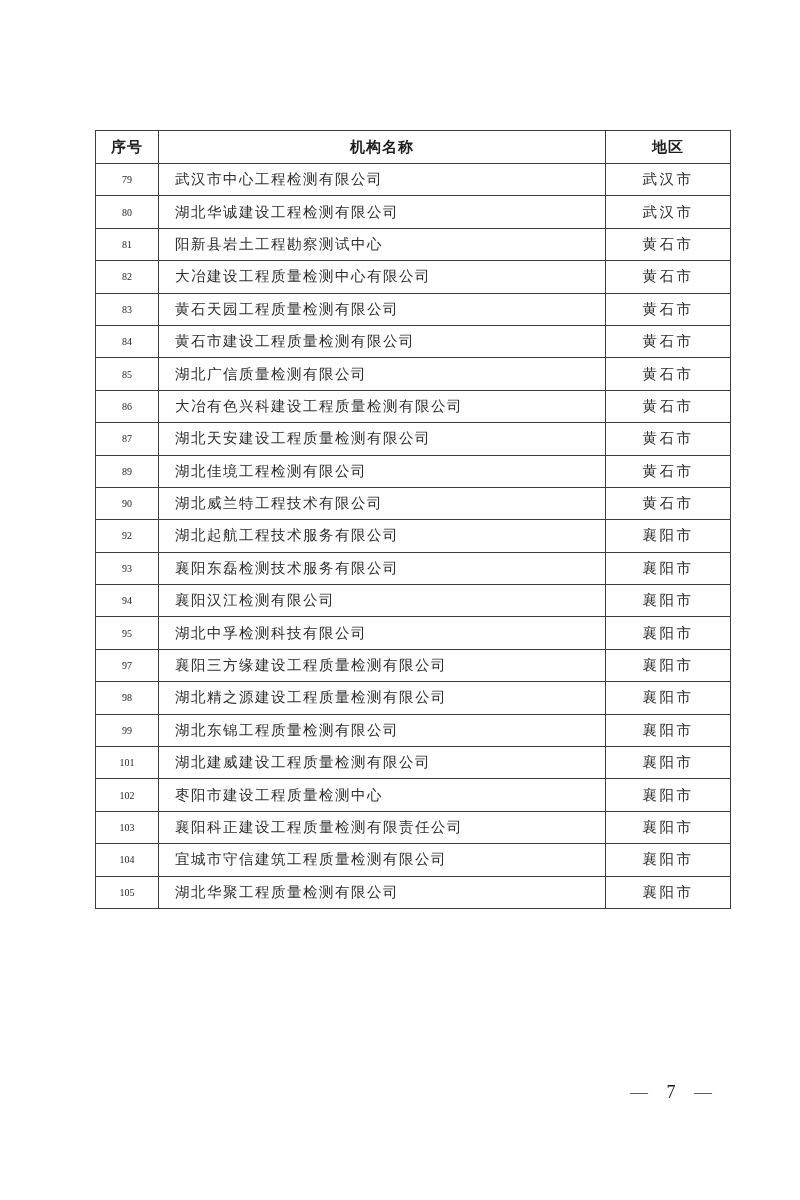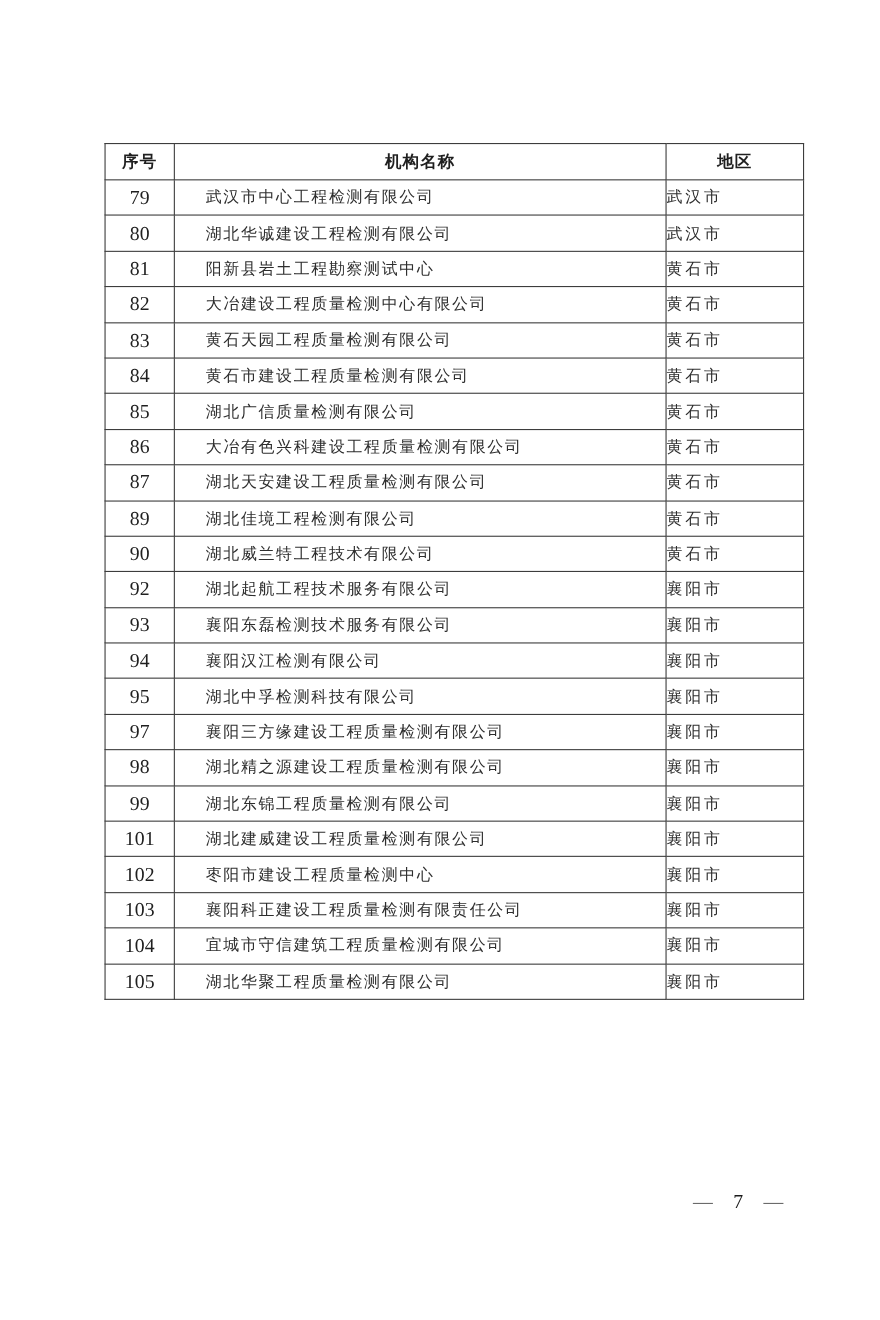--- a/index.html
+++ b/index.html
@@ -39,30 +39,31 @@
     text-align: center;
     letter-spacing: 1px;
     color: #1f1f1f;
   }
   .doc-table td {
     height: 31.4px;
     font-size: 14.5px;
   }
   td.cell-no {
     text-align: center;
-    font-size: 18px;
+    font-size: 10px;
     color: #1f1f1f;
   }
   td.cell-name {
     text-align: left;
-    padding-left: 28px;
+    padding-left: 16px;
     letter-spacing: 1.5px;
     color: #2e2e2e;
   }
   td.cell-region {
+    text-align: center;
     letter-spacing: 2.5px;
     color: #2e2e2e;
   }
   .page-footer {
     position: absolute;
     top: 1082px;
     right: 80px;
     font-size: 18px;
     color: #222222;
     letter-spacing: 2px;

